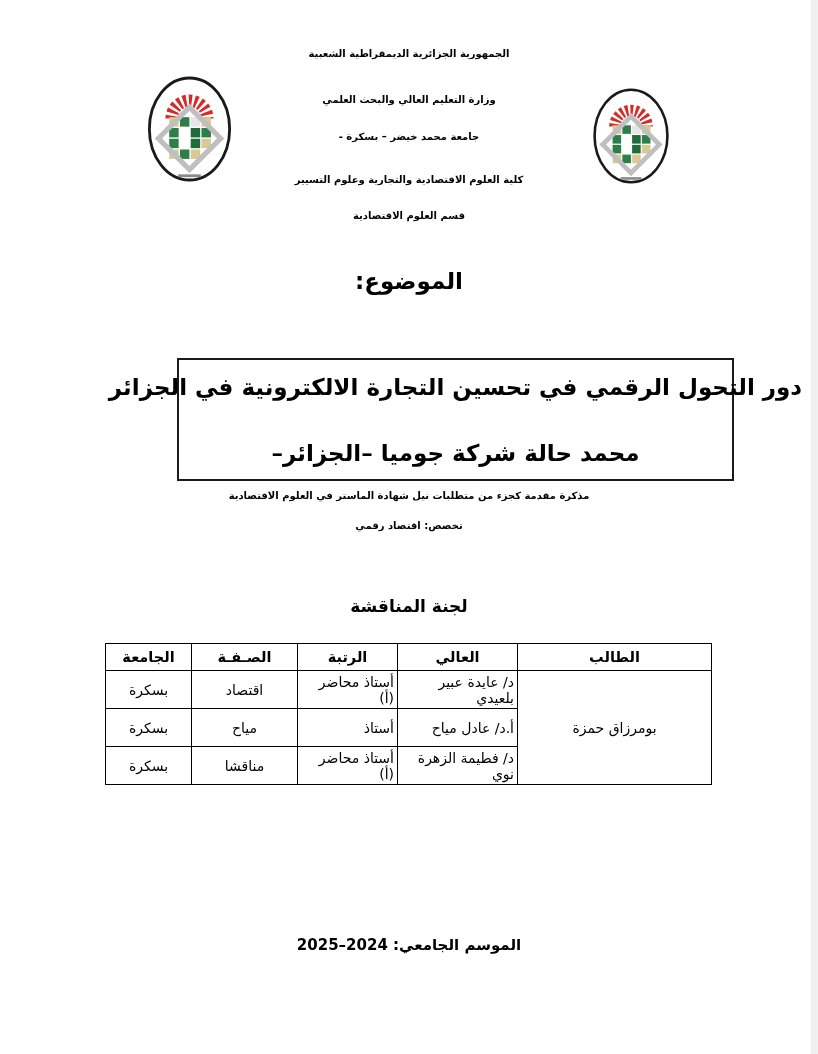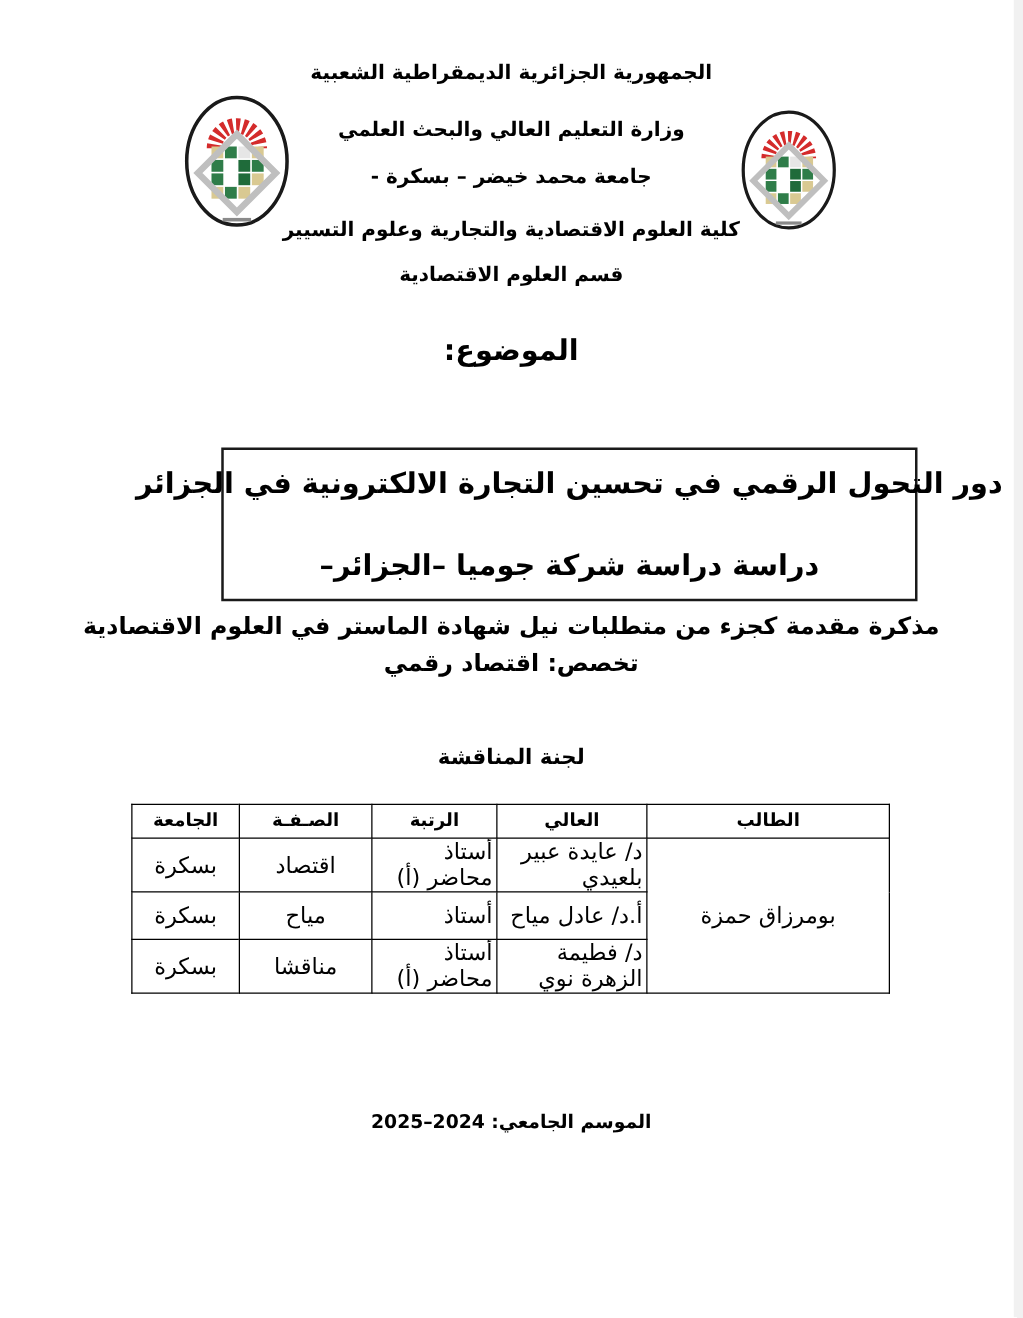--- a/index.html
+++ b/index.html
@@ -2,21 +2,21 @@
 <html lang="ar" dir="rtl"><head>
 <meta charset="utf-8">
 <style>
   html,body{margin:0;padding:0;background:#ffffff;}
   .page{
     position:relative;width:818px;height:1054px;background:#ffffff;
     direction:rtl;color:#000;overflow:hidden;
     font-family:"DejaVu Sans","Liberation Sans",sans-serif;
   }
   .edge-right{position:absolute;top:0;right:0;width:7px;height:100%;background:#f1f1f1;}
-  .hline{position:absolute;left:0;right:0;text-align:center;font-weight:bold;font-size:16px;}
+  .hline{position:absolute;left:0;right:0;text-align:center;font-weight:bold;font-size:10px;}
   .hline1{top:48px;}
   .hline2{top:94px;}
   .hline3{top:131px;}
   .hline4{top:174px;}
   .hline5{top:210px;}
   .logo{position:absolute;}
   .logo-left{left:147px;top:76px;width:85px;height:106px;}
   .logo-right{left:590px;top:88px;width:82px;height:96px;}
   .logo svg{width:100%;height:100%;display:block;}
   .subject{position:absolute;top:268px;left:0;right:0;text-align:center;font-size:23px;font-weight:bold;}
@@ -24,33 +24,33 @@
     position:absolute;left:177px;top:358px;width:541px;height:115px;
     border:2px solid #1a1a1a;box-sizing:content-box;
     display:flex;flex-direction:column;justify-content:space-around;align-items:center;
     padding:2px 6px;
     gap:16px;
   }
   .titleline{
     font-family:"DejaVu Serif","DejaVu Sans",serif;
     font-size:23px;font-weight:bold;white-space:nowrap;
   }
-  .memo-line{position:absolute;left:0;right:0;text-align:center;font-weight:bold;font-size:19px;}
+  .memo-line{position:absolute;left:0;right:0;text-align:center;font-weight:bold;font-size:10px;}
   .memo1{top:490px;}
   .memo2{top:520px;}
   .committee-heading{position:absolute;top:596px;left:0;right:0;text-align:center;font-size:17px;font-weight:bold;}
   .table-wrap{position:absolute;left:106px;top:643px;width:606px;}
   table.committee{border-collapse:collapse;width:100%;direction:rtl;table-layout:fixed;}
-  table.committee th,table.committee td{border:1.6px solid #000;font-size:18px;padding:0 3px;background:#fff;overflow:hidden;}
+  table.committee th,table.committee td{border:1.6px solid #000;font-size:14px;padding:0 3px;background:#fff;overflow:hidden;}
   table.committee th{font-weight:bold;height:26px;text-align:center;font-size:14.5px;}
   table.committee td{height:37px;font-weight:normal;}
   td.cell-member,td.cell-rank{text-align:right;margin-top:31px;}
   td.cell-role,td.cell-uni{text-align:center;}
   td.cell-student{text-align:center;vertical-align:middle;font-size:14.5px;}
-  .year{position:absolute;top:888px;left:0;right:0;text-align:center;font-size:15px;font-weight:bold;}
+  .year{position:absolute;top:936px;left:0;right:0;text-align:center;font-size:15px;font-weight:bold;}
 </style>
 </head>
 <body>
 
 <div class="page">
   <div class="edge-right"></div>
 
   <div class="hline hline1">الجمهورية الجزائرية الديمقراطية الشعبية</div>
   <div class="hline hline2">وزارة التعليم العالي والبحث العلمي</div>
   <div class="hline hline3">جامعة محمد خيضر – بسكرة -</div>
@@ -108,21 +108,21 @@
       </g>
       <polygon points="45,33 78,66 45,99 12,66" fill="none" stroke="#bfbfbf" stroke-width="5.5"></polygon>
       <rect x="33" y="104" width="24" height="3" fill="#8a8a8a"></rect>
     </svg>
   </span>
 
   <div class="subject">الموضوع:</div>
 
   <div class="titlebox">
     <div class="titleline">دور التحول الرقمي في تحسين التجارة الالكترونية في الجزائر</div>
-    <div class="titleline">دراسة دراسة شركة جوميا –الجزائر–</div>
+    <div class="titleline">محمد حالة شركة جوميا –الجزائر–</div>
   </div>
 
   <div class="memo-line memo1">مذكرة مقدمة كجزء من متطلبات نيل شهادة الماستر في العلوم الاقتصادية</div>
   <div class="memo-line memo2">تخصص: اقتصاد رقمي</div>
 
   <div class="committee-heading">لجنة المناقشة</div>
 
   <div class="table-wrap">
     <table class="committee" dir="rtl">
       <colgroup>

